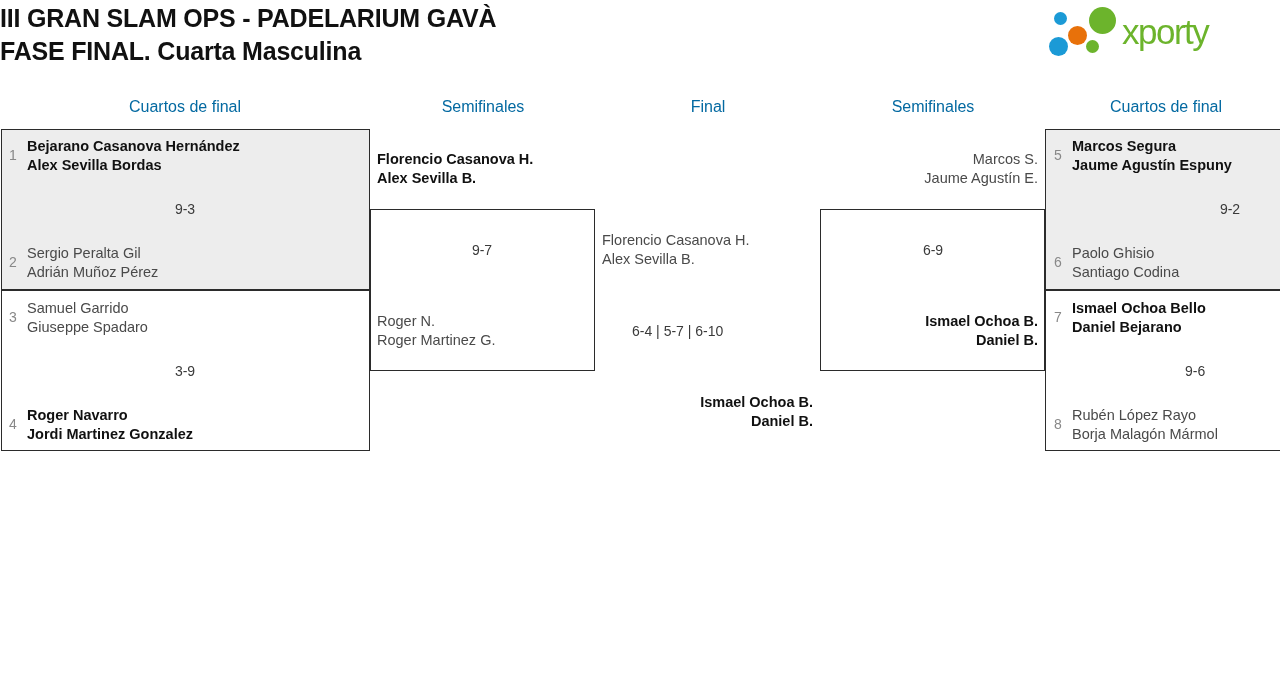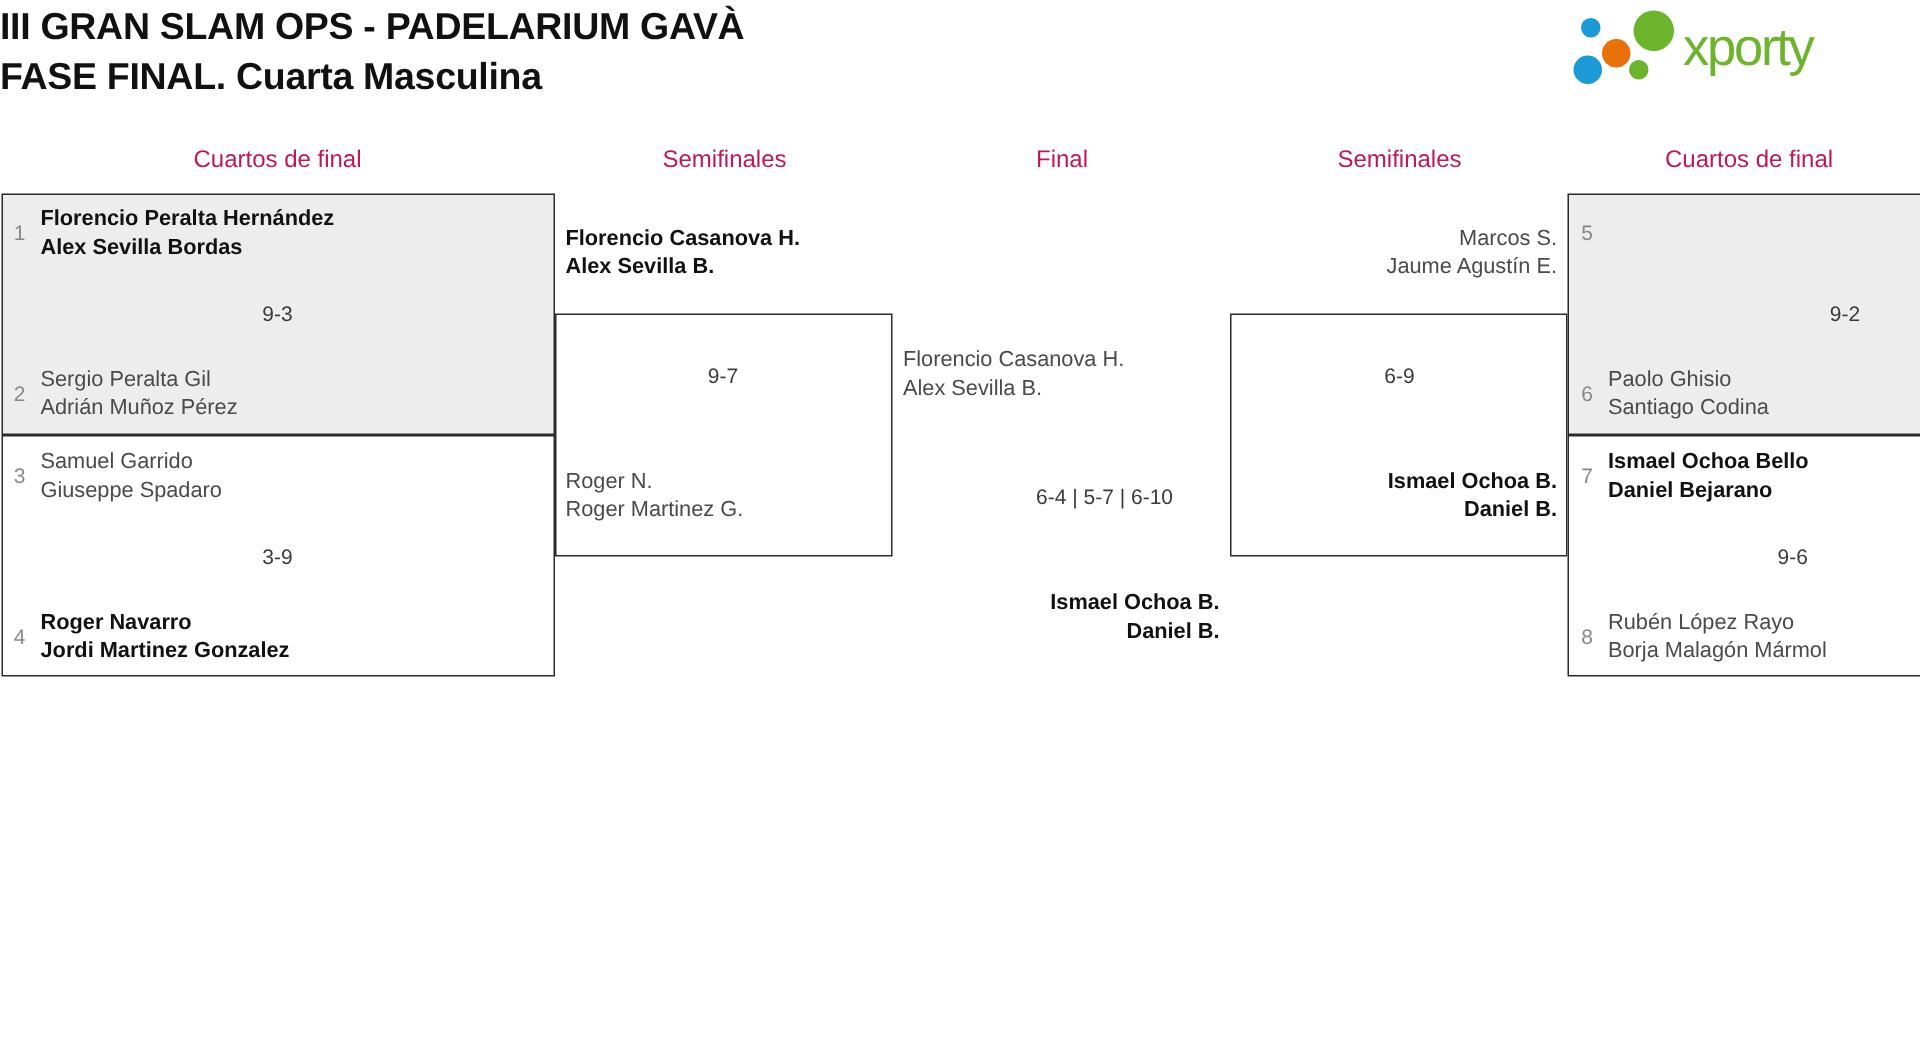--- a/index.html
+++ b/index.html
@@ -40,21 +40,21 @@
   #logo-wordmark {
     position: absolute; left: 74px; top: 1px;
     font-size: 35px; font-weight: 400; line-height: 54px;
     letter-spacing: -1.5px;
   }
 
   
   .round-header {
     position: absolute; top: 96px;
     font-size: 16px; font-weight: 400; line-height: 22px;
-    color: #be185d;
+    color: #0369a1;
     text-align: center;
     white-space: nowrap;
   }
 
   
   #bracket {
     position: absolute; left: 0; top: 0; width: 1280px; height: 697px;
   }
 
   
@@ -119,21 +119,21 @@
 <div class="round-header" style="left:633px; width:150px;">Final</div>
 <div class="round-header" style="left:833px; width:200px;">Semifinales</div>
 <div class="round-header" style="left:1110px; width:250px; text-align:left;">Cuartos de final</div>
 
 <div id="bracket">
 
   <div class="match-box shaded" style="left:1px; top:129px; width:369px; height:161px;"></div>
 
   <div class="seed" style="left:4px; top:146px;">1</div>
   <div class="team winner" style="left:27px; top:137px;">
-    <span class="ln">Florencio Peralta Hernández</span>
+    <span class="ln">Bejarano Casanova Hernández</span>
     <span class="ln">Alex Sevilla Bordas</span>
   </div>
 
   <div class="score" style="left:140px; top:200px; width:90px; text-align:center;">9-3</div>
 
   <div class="seed" style="left:4px; top:253px;">2</div>
   <div class="team loser" style="left:27px; top:244px;">
     <span class="ln">Sergio Peralta Gil</span>
     <span class="ln">Adrián Muñoz Pérez</span>
   </div>
@@ -166,21 +166,21 @@
   <div class="team loser" style="left:377px; top:312px;">
     <span class="ln">Roger N.</span>
     <span class="ln">Roger Martinez G.</span>
   </div>
 
   <div class="team loser" style="left:602px; top:231px;">
     <span class="ln">Florencio Casanova H.</span>
     <span class="ln">Alex Sevilla B.</span>
   </div>
 
-  <div class="score" style="left:632px; top:322px; width:150px; text-align:right;">6-4 | 5-7 | 6-10</div>
+  <div class="score" style="left:632px; top:322px; width:150px; text-align:left;">6-4 | 5-7 | 6-10</div>
 
   <div class="team winner ralign" style="left:613px; top:393px; width:200px;">
     <span class="ln">Ismael Ochoa B.</span>
     <span class="ln">Daniel B.</span>
   </div>
 
   <div class="match-box" style="left:820px; top:209px; width:225px; height:162px;"></div>
 
   <div class="team loser ralign" style="left:838px; top:150px; width:200px;">
     <span class="ln">Marcos S.</span>
@@ -190,20 +190,24 @@
   <div class="score" style="left:888px; top:241px; width:90px; text-align:center;">6-9</div>
 
   <div class="team winner ralign" style="left:838px; top:312px; width:200px;">
     <span class="ln">Ismael Ochoa B.</span>
     <span class="ln">Daniel B.</span>
   </div>
 
   <div class="match-box shaded" style="left:1045px; top:129px; width:280px; height:161px;"></div>
 
   <div class="seed" style="left:1049px; top:146px;">5</div>
+  <div class="team winner" style="left:1072px; top:137px;">
+    <span class="ln">Marcos Segura</span>
+    <span class="ln">Jaume Agustín Espuny</span>
+  </div>
 
   <div class="score" style="left:1185px; top:200px; width:90px; text-align:center;">9-2</div>
 
   <div class="seed" style="left:1049px; top:253px;">6</div>
   <div class="team loser" style="left:1072px; top:244px;">
     <span class="ln">Paolo Ghisio</span>
     <span class="ln">Santiago Codina</span>
   </div>
 
   <div class="match-box" style="left:1045px; top:290px; width:280px; height:161px;"></div>

